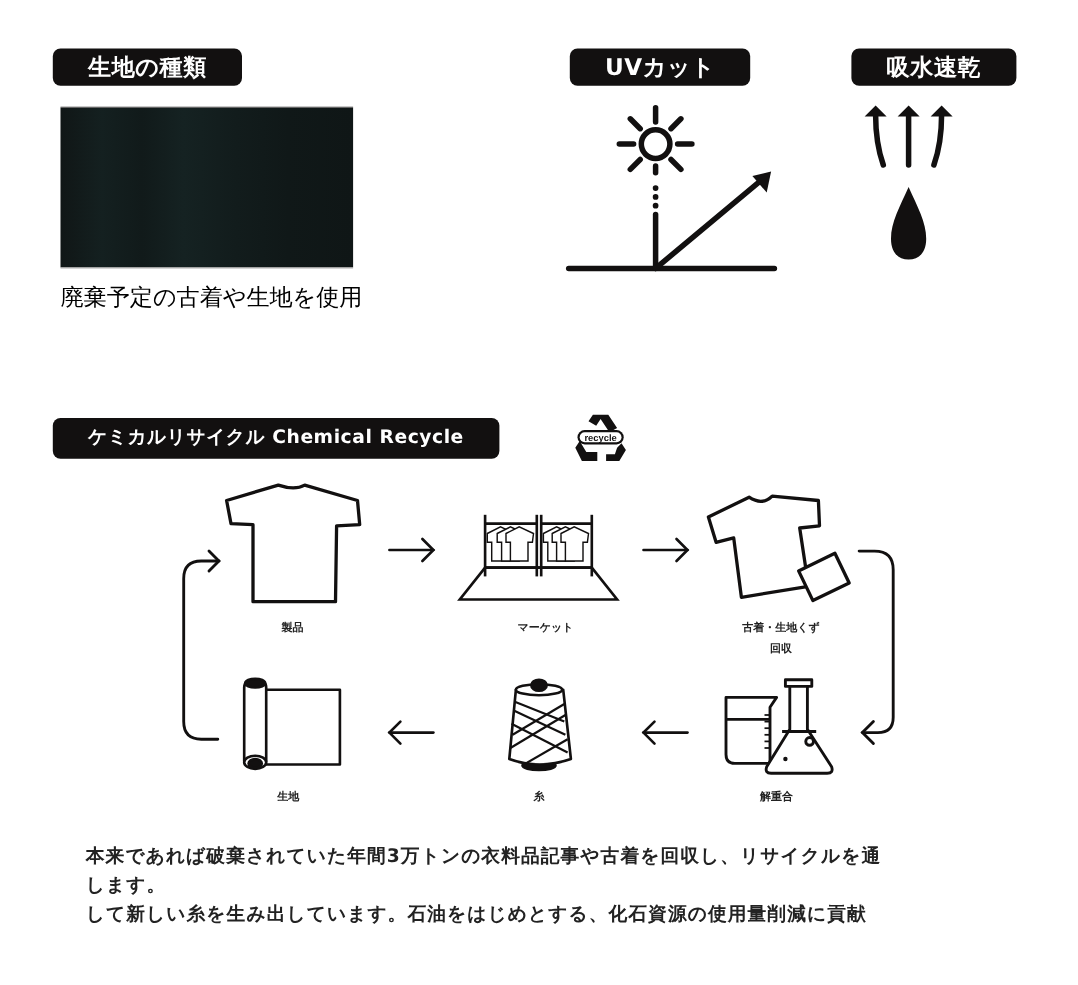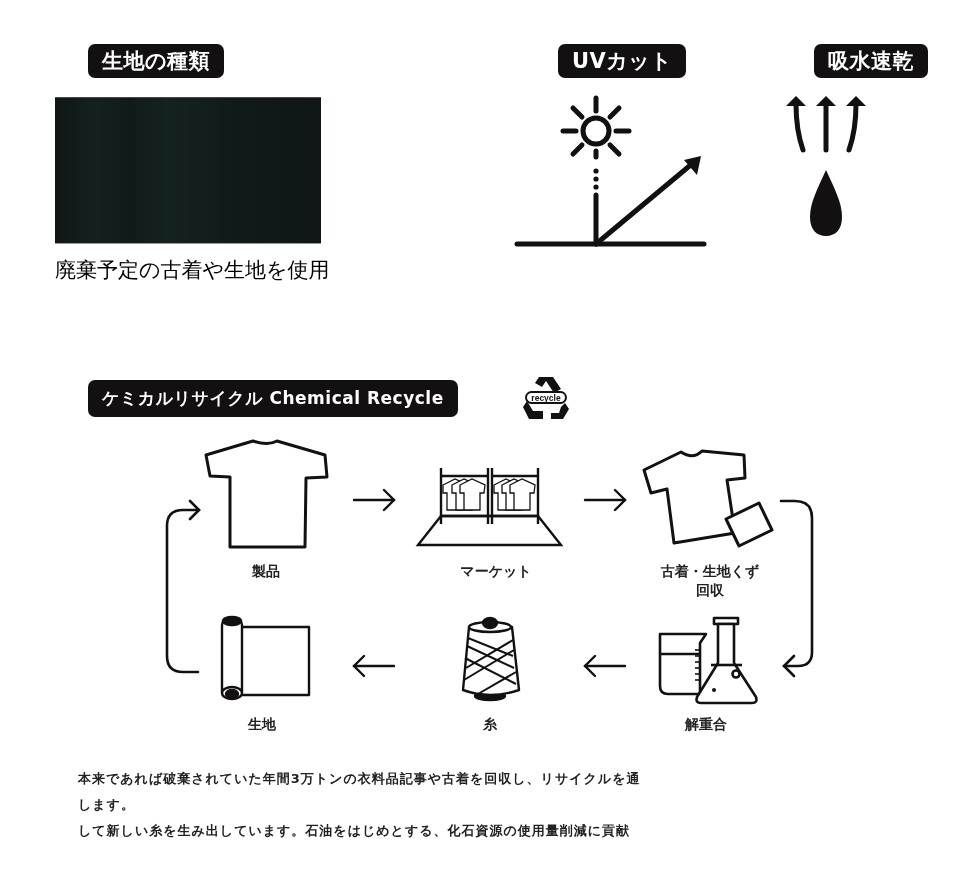--- a/index.html
+++ b/index.html
@@ -1,26 +1,26 @@
 <!DOCTYPE html>
 <html><head>
 <meta charset="utf-8">
 <style>
   html, body { margin:0; padding:0; background:#ffffff; }
   body { width:980px; height:895px; position:relative; overflow:hidden;
          font-family:"DejaVu Sans", "Liberation Sans", sans-serif; color:#1a1a1a; }
   .tag { position:absolute; background:#121010; color:#ffffff; border-radius:7px;
          font-weight:bold; font-size:21px; line-height:34px; height:34px;
-         padding:0 14px; box-sizing:border-box; white-space:nowrap; letter-spacing:0.5px;margin-left:40px; }
+         padding:0 32px; box-sizing:border-box; white-space:nowrap; letter-spacing:0.5px; }
   .swatch { position:absolute; left:55px; top:97px; width:266px; height:145px;
             background:linear-gradient(90deg,#101616 0%,#142020 14%,#111a1a 28%,#152222 42%,#121c1c 60%,#101818 78%,#0f1616 100%);
             border-top:1px solid #4a4a4a; border-bottom:1px solid #9a9a9a; }
   .caption { position:absolute; left:55px; top:258px; font-size:21px; line-height:25px; color:#000000; width:300px; }
-  .step-label { position:absolute; font-size:14px; text-align:center; color:#222; line-height:19px; font-weight:bold; }
-  .body-text { position:absolute; left:78px; top:766px; width:850px; font-size:13px; line-height:26px;
+  .step-label { position:absolute; font-size:10px; text-align:center; color:#222; line-height:19px; font-weight:bold; }
+  .body-text { position:absolute; left:78px; top:766px; width:850px; font-size:17px; line-height:26px;
                font-weight:bold; color:#222; letter-spacing:1px; }
   svg { position:absolute; overflow:visible; }
 </style>
 </head>
 <body>
 
 <div class="tag" style="left:48px; top:44px;">生地の種類</div>
 <div class="swatch"></div>
 <div class="caption">
   <div>廃棄予定の古着や生地を使用</div>

